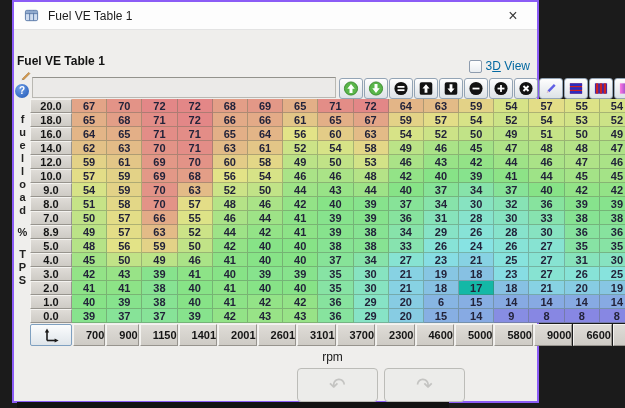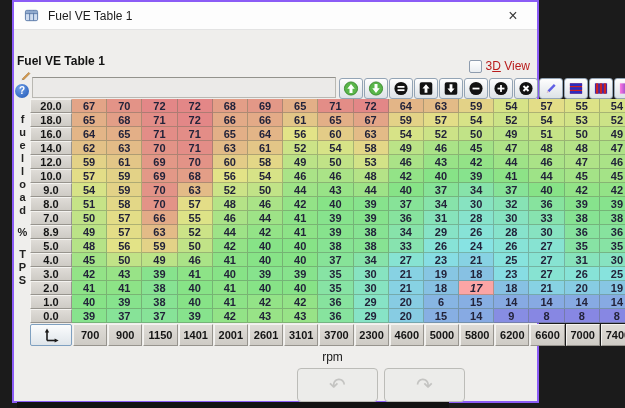--- a/index.html
+++ b/index.html
@@ -10,39 +10,39 @@
   .titlebar { position:absolute; left:0; top:0; right:0; height:28px; background:#fdfdfd; border-bottom:1px solid #e3e3e3; display:flex; align-items:center; }
   .win-icon { width:15px; height:15px; margin-left:10px; }
   .win-title { margin-left:9px; font-size:12px; color:#1c1c1c; }
   .win-close { position:absolute; right:14px; top:4px; width:20px; height:20px; font-size:16px; color:#3a3a3a; text-align:center; line-height:20px; cursor:pointer; }
   
   .menubar { position:absolute; left:0; top:28px; right:0; height:22px; background:linear-gradient(#fafaf9,#e9e8e5); border-bottom:1px solid #cfcec9; display:flex; align-items:center; padding-left:4px; }
   .menu-item { font-size:12px; color:#111; padding:2px 9px; cursor:default; }
   u { text-decoration:underline; text-underline-offset:1px; }
   
   .panel-title { position:absolute; left:3px; top:52px; font-size:12px; font-weight:bold; color:#141414; }
-  .view3d { position:absolute; right:7px; top:57px; display:flex; align-items:center; gap:4px; font-size:12px; color:#b91c1c; }
+  .view3d { position:absolute; right:7px; top:57px; display:flex; align-items:center; gap:4px; font-size:12px; color:#0369a1; }
   .checkbox { width:13px; height:13px; background:linear-gradient(#ffffff,#e9edf1); border:1px solid #8e9cae; border-radius:2px; }
   
   .pencil-small { position:absolute; left:4px; top:66px; width:14px; height:14px; }
   .help-btn { position:absolute; left:1px; top:82px; width:14px; height:14px; border-radius:50%; background:radial-gradient(circle at 35% 30%, #6fa0e8, #1e55b4); color:#fff; font-size:10px; font-weight:bold; text-align:center; line-height:14px; }
   
   .value-field { position:absolute; left:18px; top:75px; width:304px; height:21px; background:#ebeae8; border:1px solid #b9b8b2; border-top-color:#93928c; }
   .toolbar { position:absolute; left:325px; top:76px; display:flex; gap:1px; }
   .tb-btn { width:24px; height:21px; background:linear-gradient(#fefefe,#dde2e7); border:1px solid #93a4b5; border-radius:3px; display:flex; align-items:center; justify-content:center; padding:0; cursor:pointer; }
   .tb-btn svg { width:16px; height:15px; }
   
   .vetable { position:absolute; left:16px; top:97px; width:605px; }
   .vrow { display:flex; height:14px; }
   .ylab, .xlab, .corner { background:linear-gradient(#dfdcd7,#cecbc5); border:1px solid; border-color:#f4f3f0 #97948e #97948e #f4f3f0; font-weight:bold; font-size:11px; color:#151515; display:flex; align-items:center; justify-content:center; }
   .ylab { width:42px; flex:none; }
   .cell { flex:1; font-size:11px; font-weight:bold; color:#23233a; display:flex; align-items:center; justify-content:center; border-right:1px solid rgba(90,105,85,.38); border-bottom:1px solid rgba(90,105,85,.38); cursor:cell; }
   .axisrow { display:flex; height:22px; margin-top:1px; }
   .corner { width:42px; flex:none; background:linear-gradient(#fbfcfd,#dfe5ea); border:1px solid #7fa0c0; border-radius:2px; }
-  .xlab { flex:1; margin-left:1px; }
+  .xlab { flex:1; margin-left:1px;padding-left:12px; }
   .rpm-label { position:absolute; left:16px; top:348px; width:605px; text-align:center; font-size:12px; color:#1a1a1a; }
   
   .yaxis-chars { position:absolute; left:2px; top:111px; width:13px; display:flex; flex-direction:column; align-items:center; }
   .yaxis-chars span { font-size:11px; font-weight:bold; color:#222; line-height:13px; height:13px; }
   .yaxis-chars span.gap { height:9px; }
   
   .footer-btn { position:absolute; top:366px; height:34px; border:1px solid #8fa0b0; border-radius:4px; background:linear-gradient(#ffffff,#d9dee3); font-size:13px; color:#161616; display:flex; align-items:center; justify-content:center; gap:7px; cursor:pointer; font-family:"Liberation Sans",sans-serif; }
   .footer-btn.disabled { background:#ececea; border-color:#bcbcb8; color:#c3c3c3; cursor:default; }
   .arrow-glyph { font-family:"DejaVu Sans",sans-serif; font-size:20px; color:#c4c4c2; line-height:20px; }
   #undo-btn { left:283px; width:81px; }
@@ -443,21 +443,21 @@
         <div class="cell" style="background: rgb(141, 227, 135);">41</div>
         <div class="cell" style="background: rgb(135, 227, 147);">38</div>
         <div class="cell" style="background: rgb(135, 227, 135);">40</div>
         <div class="cell" style="background: rgb(141, 227, 135);">41</div>
         <div class="cell" style="background: rgb(135, 227, 135);">40</div>
         <div class="cell" style="background: rgb(135, 227, 135);">40</div>
         <div class="cell" style="background: rgb(135, 227, 164);">35</div>
         <div class="cell" style="background: rgb(135, 227, 193);">30</div>
         <div class="cell" style="background: rgb(135, 210, 227);">21</div>
         <div class="cell" style="background: rgb(135, 193, 227);">18</div>
-        <div class="cell" style="background: #fca5a5; font-style: italic;">17</div>
+        <div class="cell" style="background: #14b8a6;">17</div>
         <div class="cell" style="background: rgb(135, 193, 227);">18</div>
         <div class="cell" style="background: rgb(135, 210, 227);">21</div>
         <div class="cell" style="background: rgb(135, 204, 227);">20</div>
         <div class="cell" style="background: rgb(135, 198, 227);">19</div>
       </div>
       <div class="vrow">
         <div class="ylab">1.0</div>
         <div class="cell" style="background: rgb(135, 227, 135);">40</div>
         <div class="cell" style="background: rgb(135, 227, 141);">39</div>
         <div class="cell" style="background: rgb(135, 227, 147);">38</div>
@@ -508,21 +508,21 @@
         <div class="xlab">1150</div>
         <div class="xlab">1401</div>
         <div class="xlab">2001</div>
         <div class="xlab">2601</div>
         <div class="xlab">3101</div>
         <div class="xlab">3700</div>
         <div class="xlab">2300</div>
         <div class="xlab">4600</div>
         <div class="xlab">5000</div>
         <div class="xlab">5800</div>
-        <div class="xlab">6200</div>
+        <div class="xlab">9000</div>
         <div class="xlab">6600</div>
         <div class="xlab">7000</div>
         <div class="xlab">7400</div>
       </div>
     </div>
 
   <div class="rpm-label">rpm</div>
 
   <button class="footer-btn disabled" id="undo-btn">
     <span class="arrow-glyph">↶</span>

